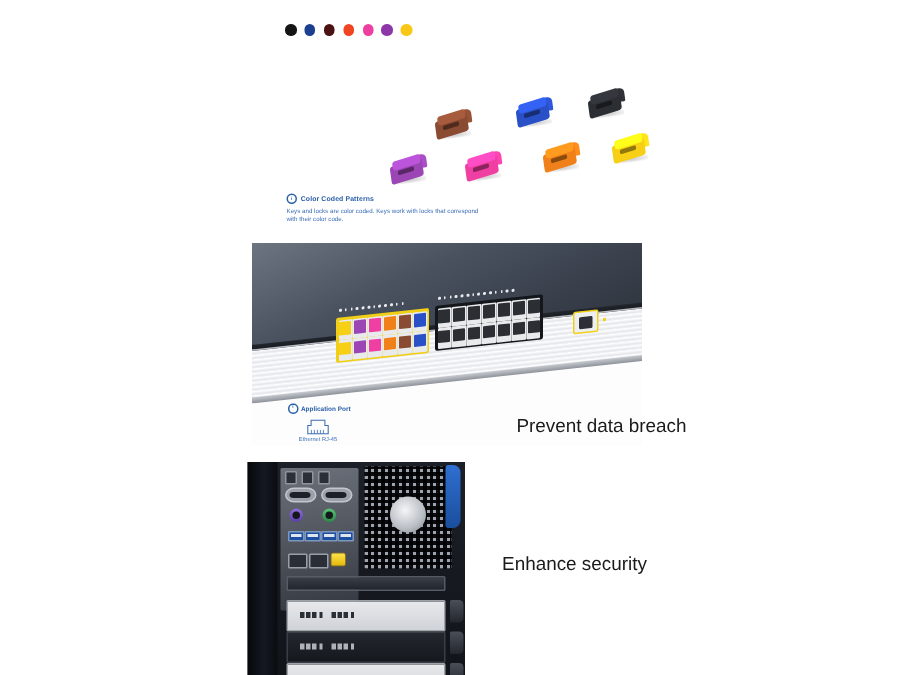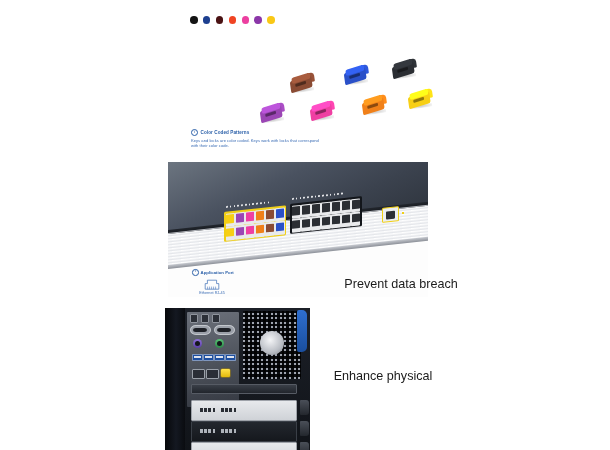--- a/index.html
+++ b/index.html
@@ -735,14 +735,14 @@
   </div>
   <div class="pc-slot-strip" style="top:134px;">
     
   </div>
   <div class="pc-tab-r" style="top:92px;"></div>
   <div class="pc-tab-r" style="top:113px;"></div>
   <div class="pc-tab-r" style="top:134px;"></div>
 </div>
 
 <div class="big-cap cap-b">
-  <div>Enhance physical</div>
+  <div>Enhance security</div>
 </div>
 
 </body></html>

